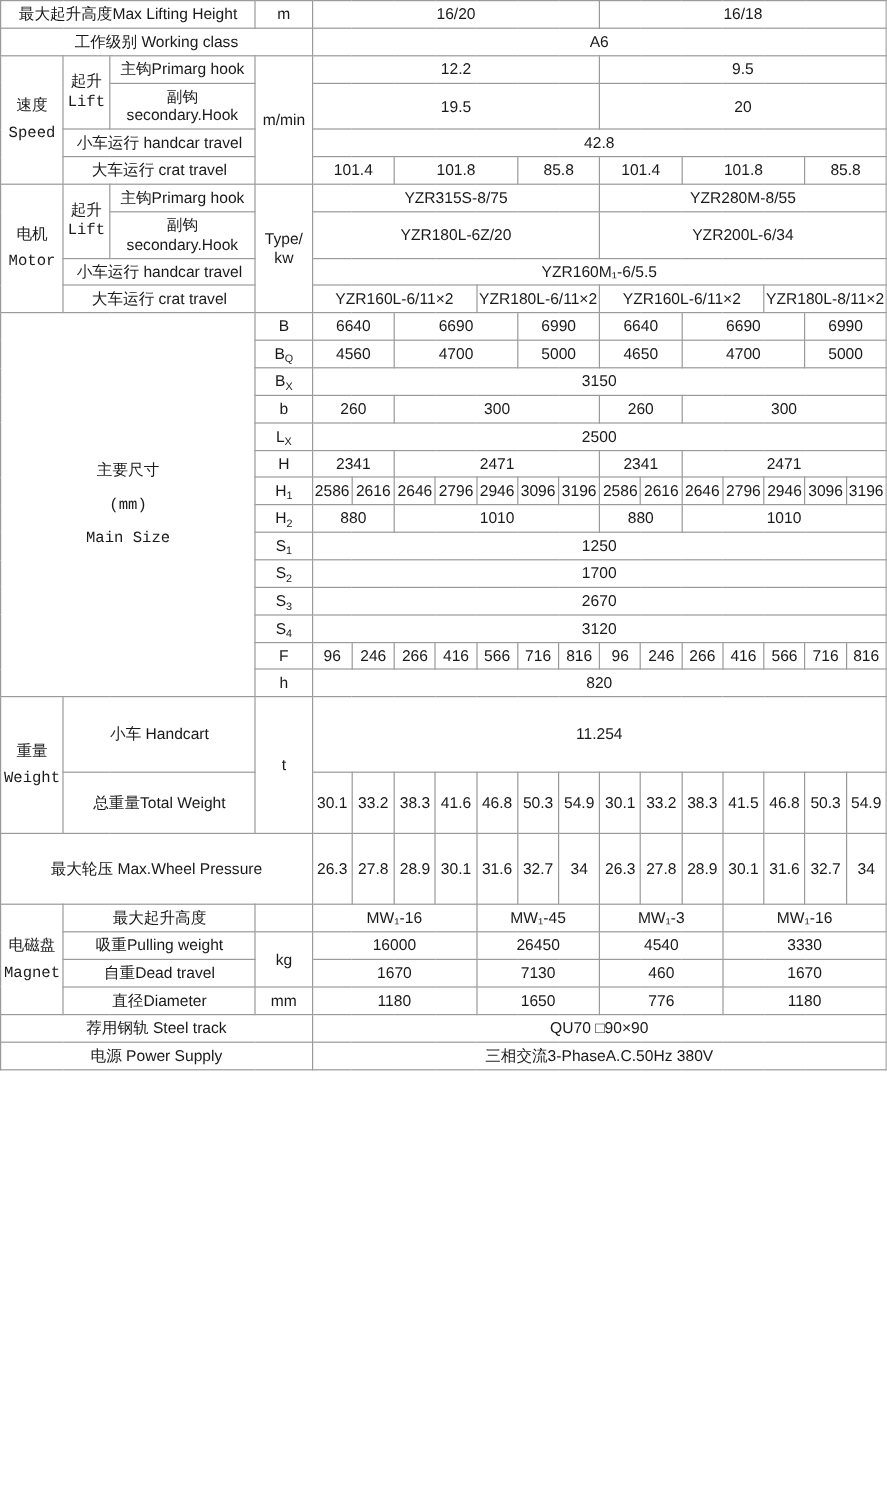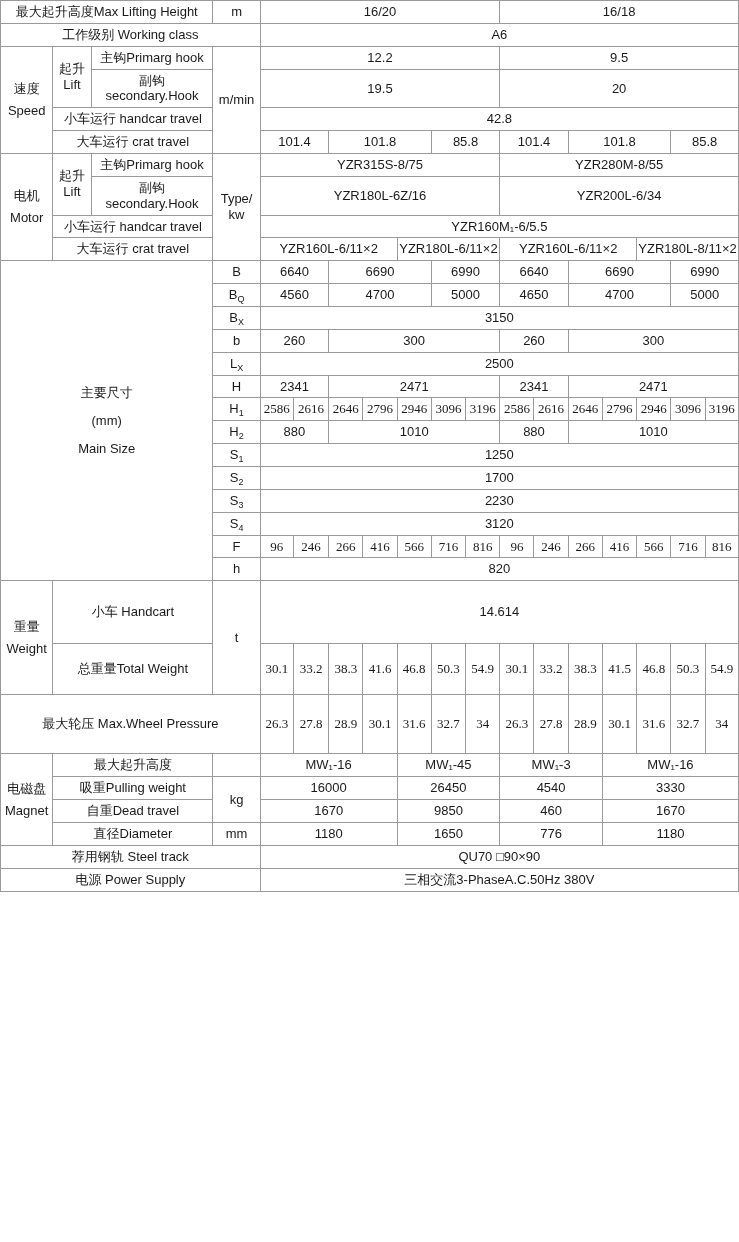--- a/index.html
+++ b/index.html
@@ -42,33 +42,33 @@
   }
   .num {
     font-size: 13px;
   }
   .num-sm {
     font-size: 12px;
   }
   .tight {
     padding-left: 0;
     padding-right: 0;
-    font-family: Liberation Serif, serif;
   }
   .two-line {
     line-height: 1.45;
   }
   sub {
     font-size: 9px;
     vertical-align: baseline;
     position: relative;
     top: 3px;
   }
   .vcell {
     font-size: 13px;
+    font-family: Liberation Mono, monospace;
   }
   .nb { border: none; }
   .stack-line { display: block; }
 </style>
 </head>
 <body>
 
 <div id="sheet">
 <table class="spec">
   <colgroup>
@@ -162,21 +162,21 @@
     </td>
     <td colspan="7" class="num">YZR315S-8/75</td>
     <td colspan="7" class="num">YZR280M-8/55</td>
   </tr>
 
   <tr>
     <td class="lbl two-line">
       <span class="stack-line">副钩</span>
       <span class="stack-line">secondary.Hook</span>
     </td>
-    <td colspan="7" class="num">YZR180L-6Z/16</td>
+    <td colspan="7" class="num">YZR180L-6Z/20</td>
     <td colspan="7" class="num">YZR200L-6/34</td>
   </tr>
 
   <tr>
     <td colspan="2" class="lbl-sm">小车运行 handcar travel</td>
     <td colspan="14" class="num">YZR160M₁-6/5.5</td>
   </tr>
 
   <tr>
     <td colspan="2" class="lbl-sm">大车运行 crat travel</td>
@@ -270,21 +270,21 @@
     <td colspan="14" class="num">1250</td>
   </tr>
 
   <tr>
     <td class="lbl"><span>S</span><sub>2</sub></td>
     <td colspan="14" class="num">1700</td>
   </tr>
 
   <tr>
     <td class="lbl"><span>S</span><sub>3</sub></td>
-    <td colspan="14" class="num">2230</td>
+    <td colspan="14" class="num">2670</td>
   </tr>
 
   <tr>
     <td class="lbl"><span>S</span><sub>4</sub></td>
     <td colspan="14" class="num">3120</td>
   </tr>
 
   <tr>
     <td class="lbl"><span>F</span></td>
     <td class="num-sm tight">96</td>
@@ -309,21 +309,21 @@
   </tr>
 
   <tr>
     <td rowspan="2" class="vcell two-line">
       <span class="stack-line">重量</span>
       <span class="stack-line" style="display:block;height:6px"></span>
       <span class="stack-line">Weight</span>
     </td>
     <td colspan="2" class="lbl" style="height:56px">小车 Handcart</td>
     <td rowspan="2" class="lbl">t</td>
-    <td colspan="14" class="num">14.614</td>
+    <td colspan="14" class="num">11.254</td>
   </tr>
 
   <tr>
     <td colspan="2" class="lbl" style="height:44px">总重量Total Weight</td>
     <td class="num-sm tight">30.1</td>
     <td class="num-sm tight">33.2</td>
     <td class="num-sm tight">38.3</td>
     <td class="num-sm tight">41.6</td>
     <td class="num-sm tight">46.8</td>
     <td class="num-sm tight">50.3</td>
@@ -374,21 +374,21 @@
     <td rowspan="2" class="lbl">kg</td>
     <td colspan="4" class="num">16000</td>
     <td colspan="3" class="num">26450</td>
     <td colspan="3" class="num">4540</td>
     <td colspan="4" class="num">3330</td>
   </tr>
 
   <tr>
     <td colspan="2" class="lbl">自重Dead travel</td>
     <td colspan="4" class="num">1670</td>
-    <td colspan="3" class="num">9850</td>
+    <td colspan="3" class="num">7130</td>
     <td colspan="3" class="num">460</td>
     <td colspan="4" class="num">1670</td>
   </tr>
 
   <tr>
     <td colspan="2" class="lbl">直径Diameter</td>
     <td class="lbl">mm</td>
     <td colspan="4" class="num">1180</td>
     <td colspan="3" class="num">1650</td>
     <td colspan="3" class="num">776</td>

